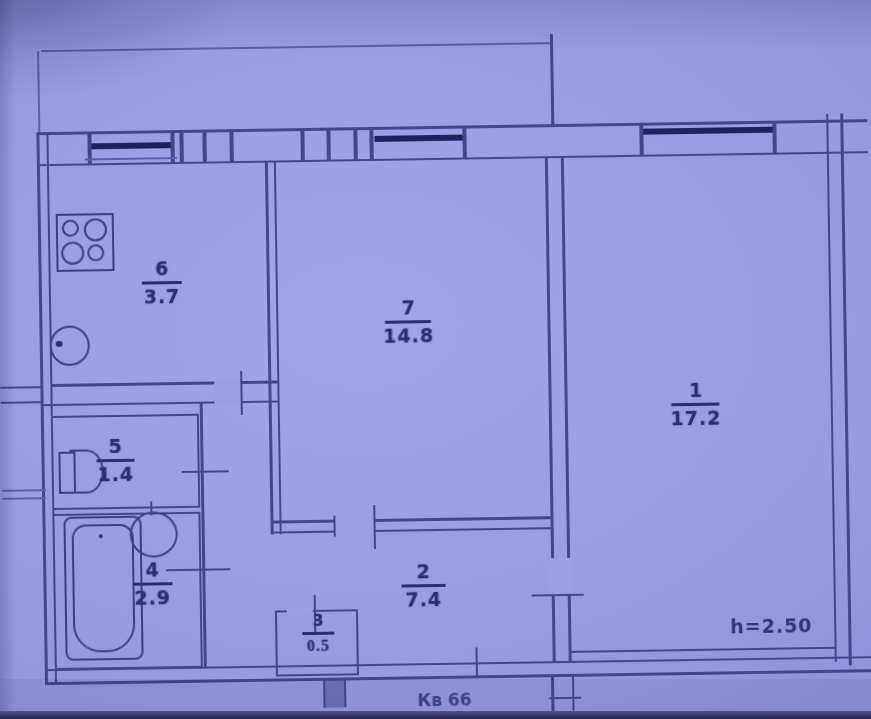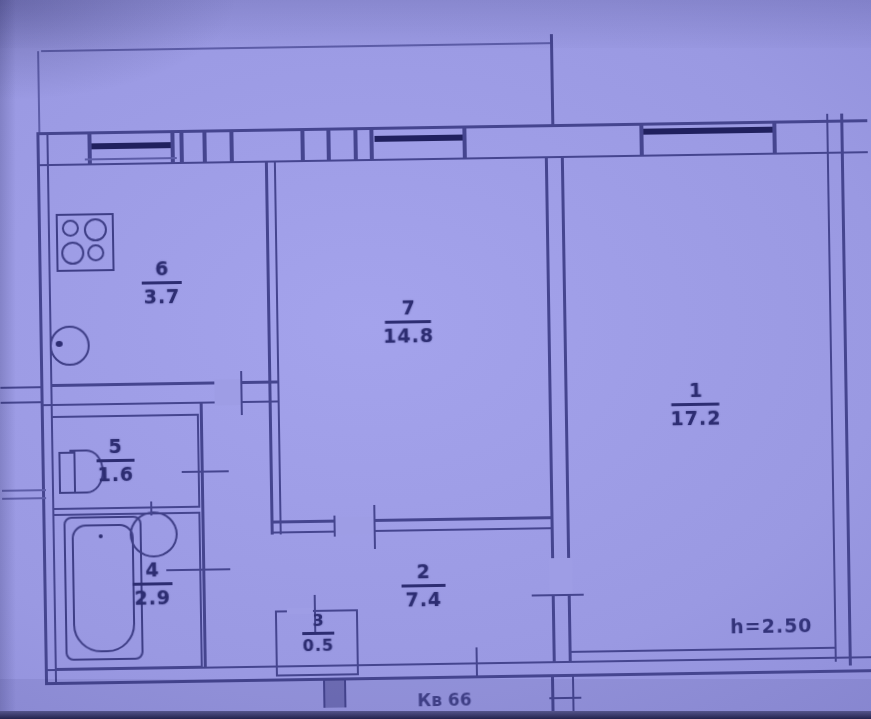--- a/index.html
+++ b/index.html
@@ -138,36 +138,36 @@
       <span class="area">14.8</span>
     </div>
     <div class="room-label" style="left:695px;top:385px;">
       <span class="num">1</span>
       <span class="bar" style="width:48px;"></span>
       <span class="area">17.2</span>
     </div>
     <div class="room-label" style="left:114px;top:432px;">
       <span class="num">5</span>
       <span class="bar" style="width:38px;"></span>
-      <span class="area">1.6</span>
+      <span class="area">1.4</span>
     </div>
     <div class="room-label" style="left:149px;top:556px;">
       <span class="num">4</span>
       <span class="bar" style="width:40px;"></span>
       <span class="area">2.9</span>
     </div>
     <div class="room-label" style="left:420px;top:562px;">
       <span class="num">2</span>
       <span class="bar" style="width:44px;"></span>
       <span class="area">7.4</span>
     </div>
     <div class="room-label" style="left:314px;top:611px;font-size:16px;">
       <span class="num" style="font-size:16px;">3</span>
       <span class="bar" style="width:32px;"></span>
-      <span class="area" style="font-size:16px;">0.5</span>
+      <span class="area" style="font-size:16px;font-family:Liberation Serif, serif;">0.5</span>
     </div>
 
     <div class="note" style="left:726px;top:620px;font-size:19px;letter-spacing:1px;">h=2.50</div>
     <div class="note" style="left:412px;top:690px;font-size:17px;opacity:0.85;">Кв 66</div>
   </div>
 
   <div class="abs" style="left:0;top:0;width:871px;height:48px;background:linear-gradient(rgba(40,40,100,0.16),rgba(40,40,100,0.02));"></div>
   <div class="abs" style="left:0;top:0;width:260px;height:120px;background:radial-gradient(130% 120% at 0% 0%, rgba(30,30,80,0.28) 0%, rgba(30,30,80,0) 70%);"></div>
   <div class="abs" style="left:0;top:0;width:16px;height:719px;background:linear-gradient(90deg, rgba(30,30,80,0.20), rgba(30,30,80,0));"></div>
   <div class="abs" style="left:0;top:679px;width:871px;height:33px;background:rgba(40,40,100,0.08);"></div>

